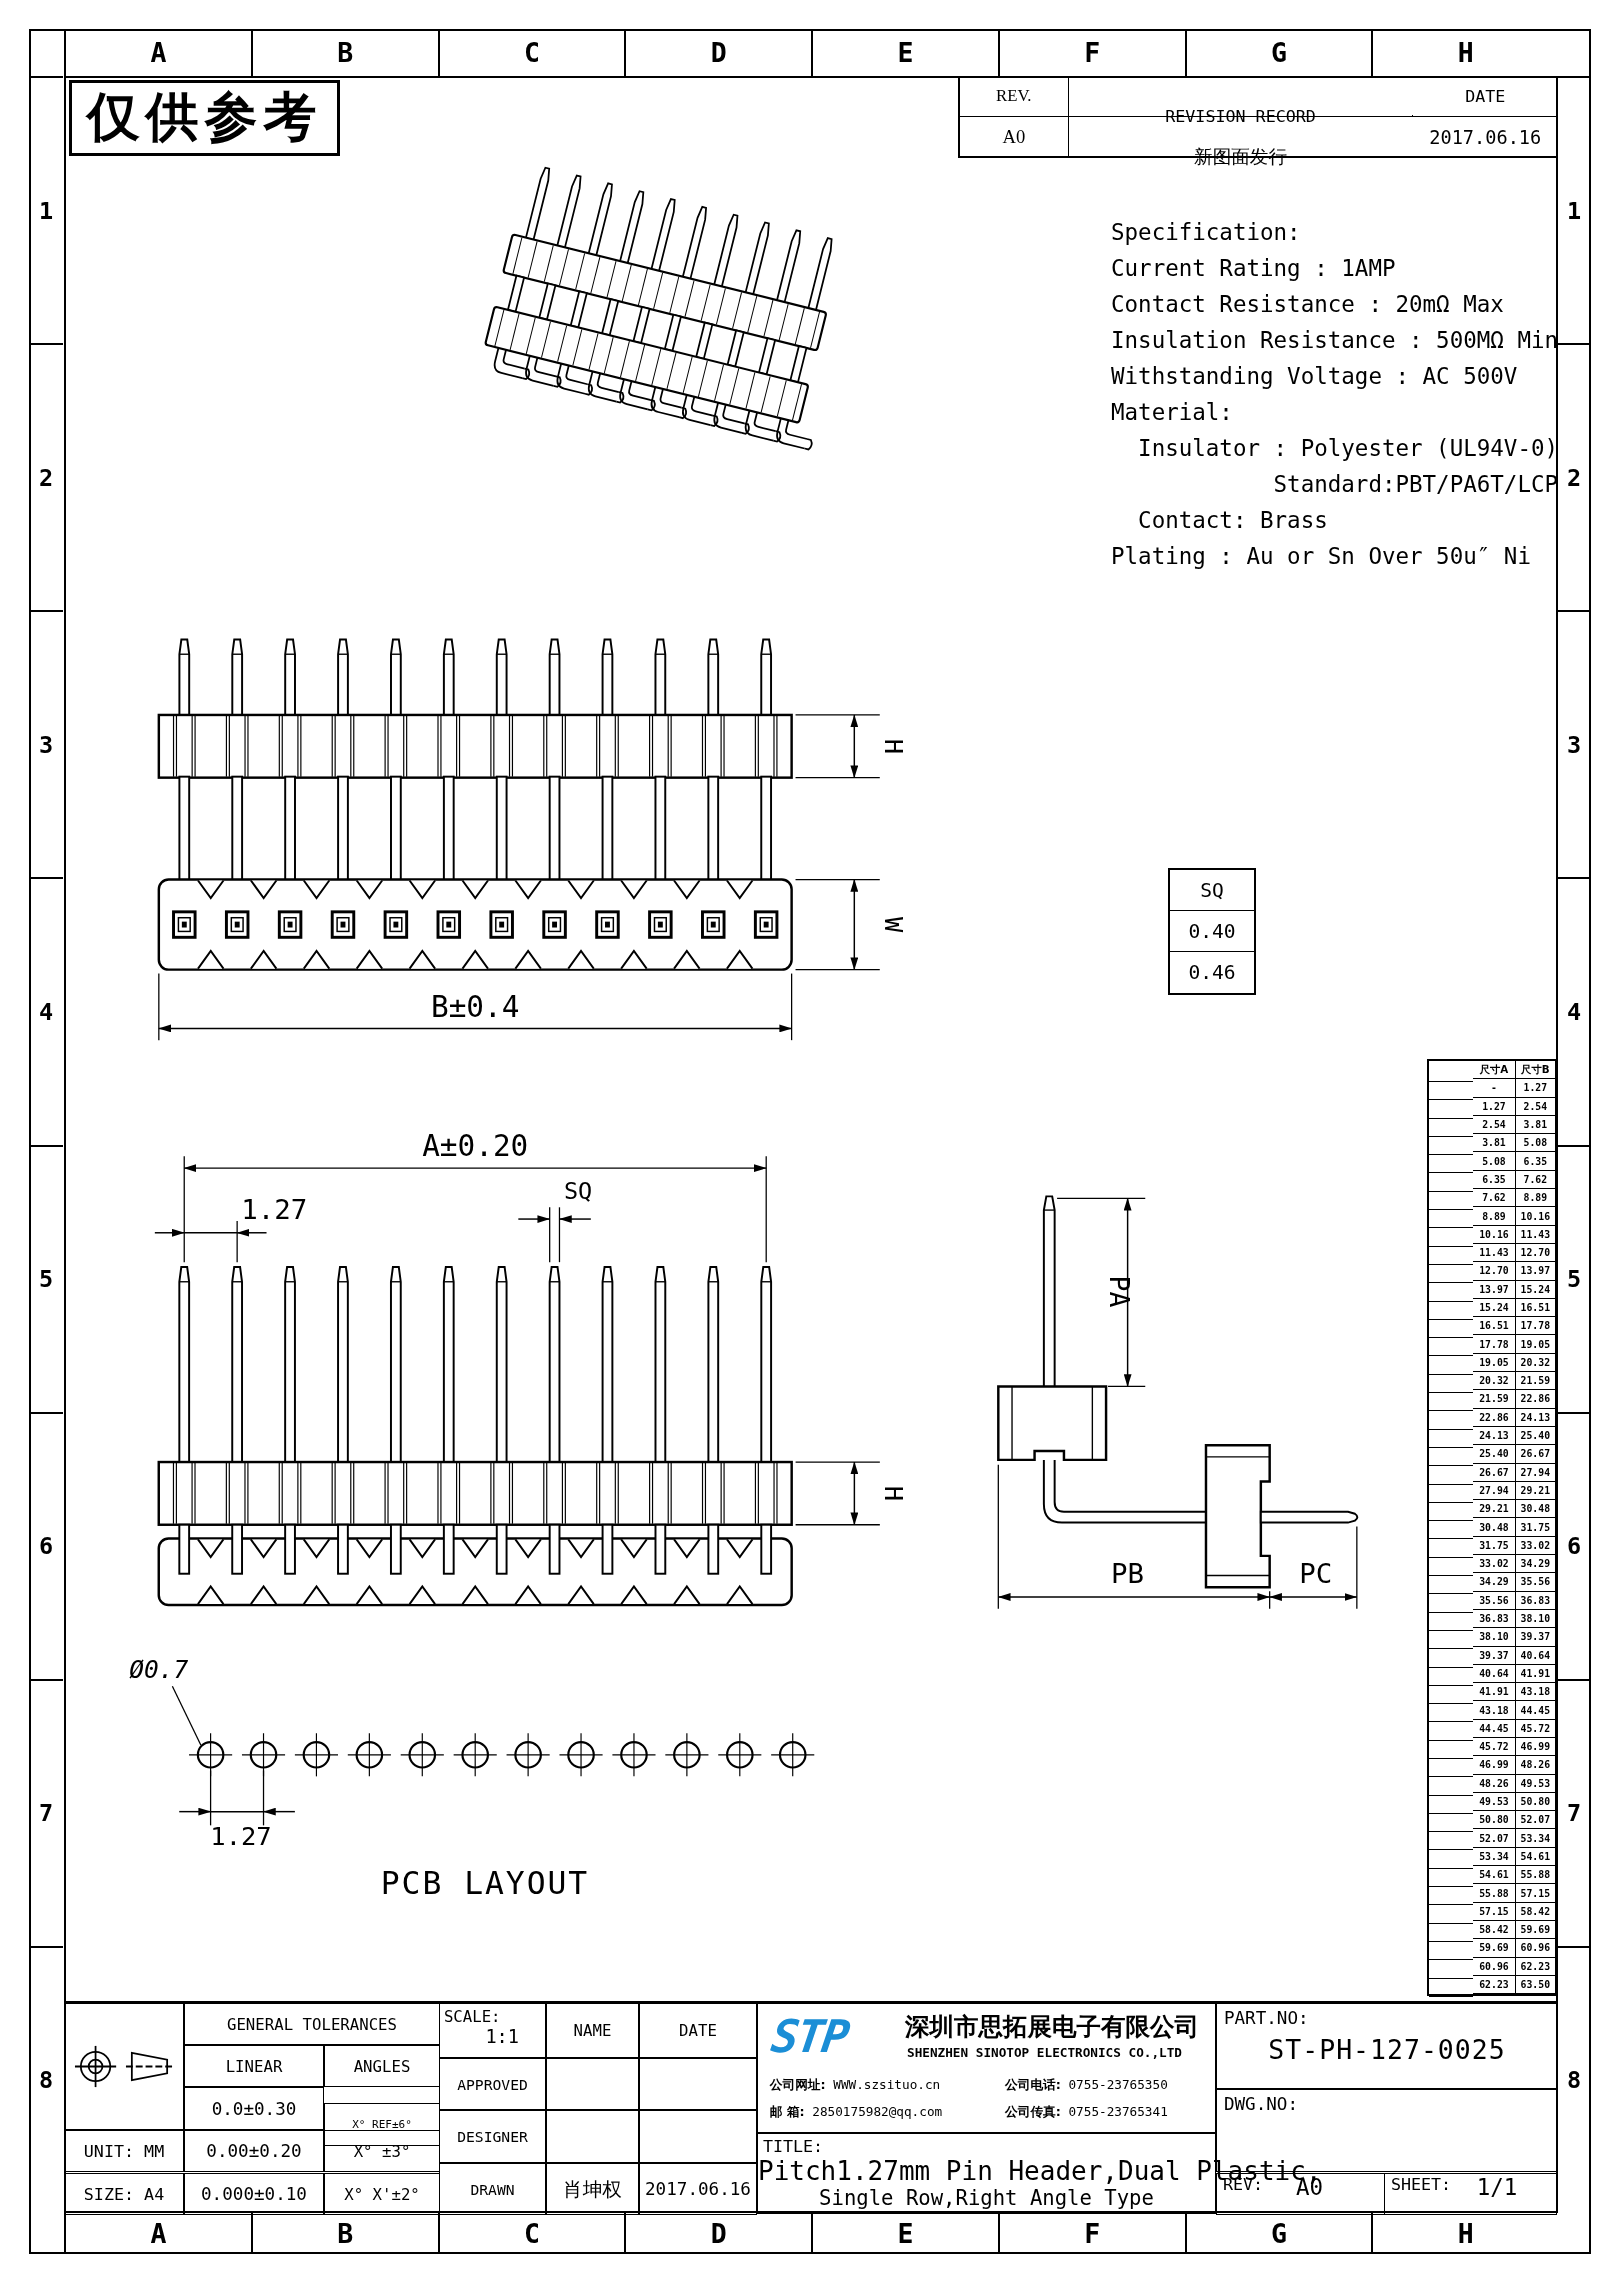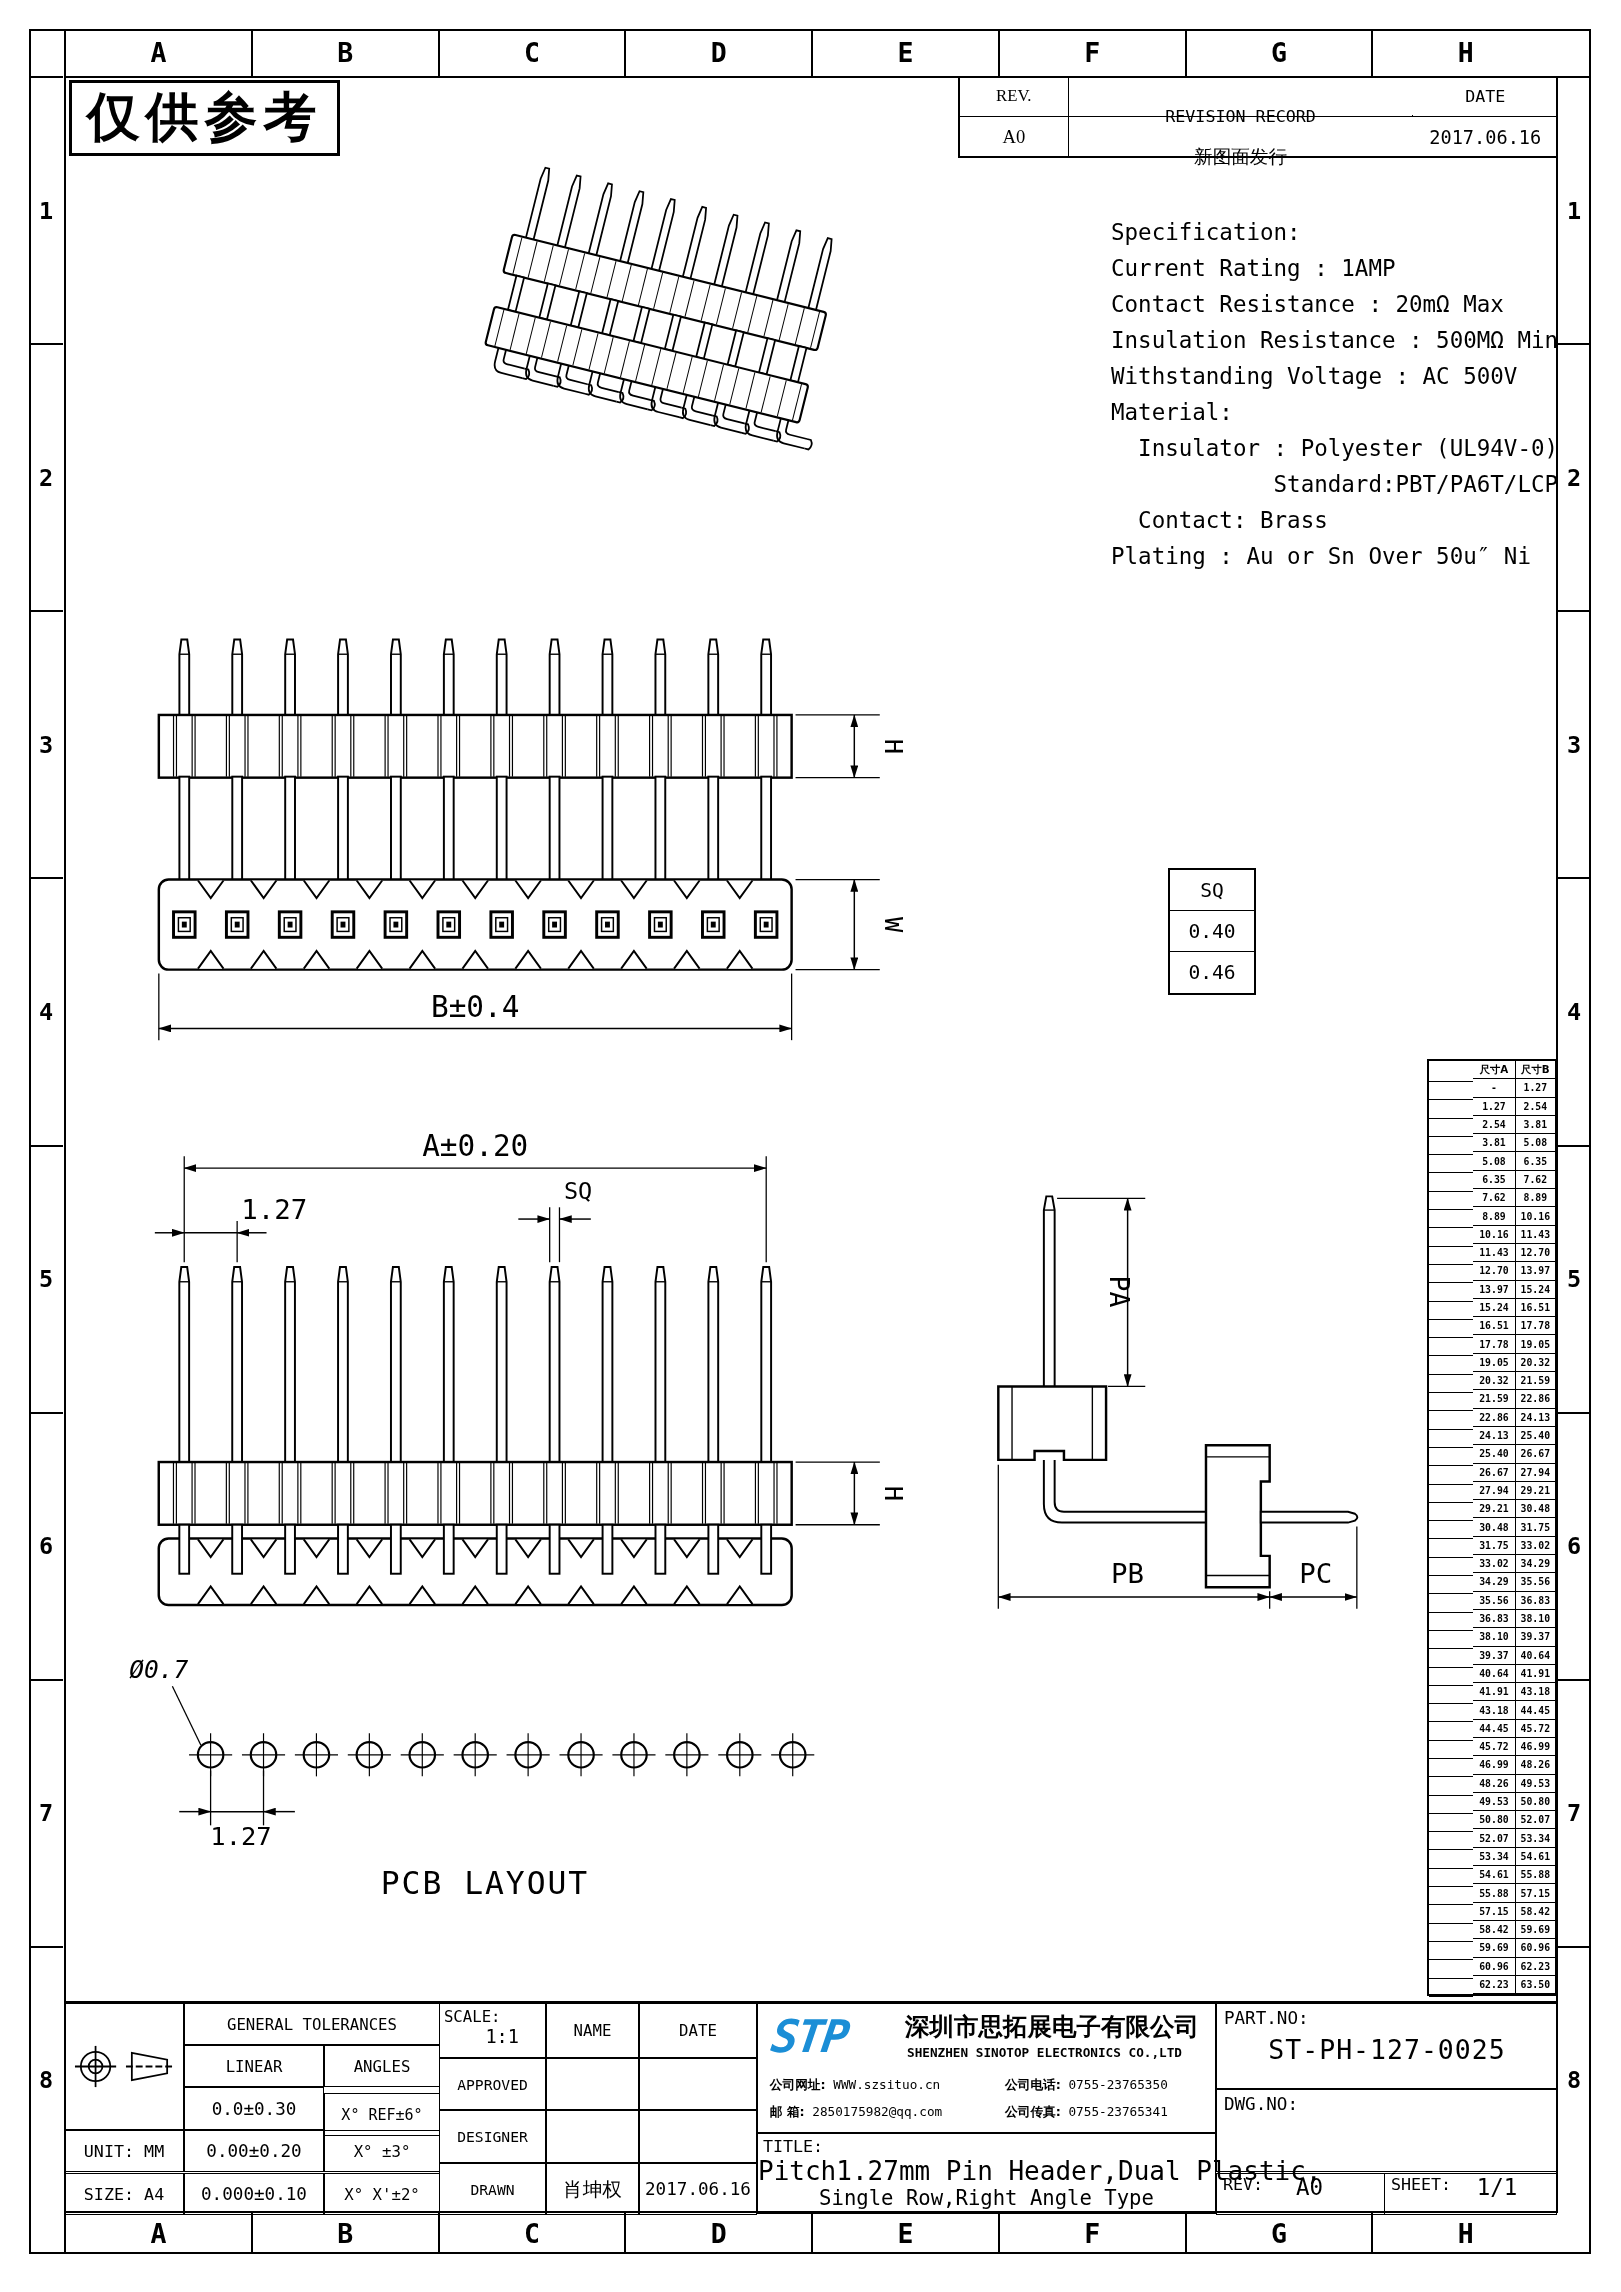--- a/index.html
+++ b/index.html
@@ -818,21 +818,21 @@
         </g>
       </svg>
     </div>
     <div class="tb-cell tb-center" style="left:0;top:127px;width:120px;height:42px;font-size:16.7px">UNIT: MM</div>
     <div class="tb-cell tb-center" style="left:0;top:170px;width:120px;height:42px;font-size:16.7px">SIZE: A4</div>
 
     <div class="tb-cell tb-center" style="left:120px;top:0;width:256px;height:42px;font-size:15.7px">GENERAL TOLERANCES</div>
     <div class="tb-cell tb-center" style="left:120px;top:42px;width:140px;height:42px;font-size:15.7px">LINEAR</div>
     <div class="tb-cell tb-center" style="left:260px;top:42px;width:116px;height:42px;font-size:15.7px">ANGLES</div>
     <div class="tb-cell tb-center" style="left:120px;top:84px;width:140px;height:43px;font-size:17.6px">0.0±0.30</div>
-    <div class="tb-cell tb-center" style="left:260px;top:90px;width:116px;height:43px;font-size:15px">X° REF±6°</div>
+    <div class="tb-cell tb-center" style="left:260px;top:100px;width:116px;height:43px;font-size:11px">X° REF±6°</div>
     <div class="tb-cell tb-center" style="left:120px;top:127px;width:140px;height:42px;font-size:17.6px">0.00±0.20</div>
     <div class="tb-cell tb-center" style="left:260px;top:127px;width:116px;height:42px;font-size:15.7px">X° ±3°</div>
     <div class="tb-cell tb-center" style="left:120px;top:170px;width:140px;height:42px;font-size:17.6px">0.000±0.10</div>
     <div class="tb-cell tb-center" style="left:260px;top:170px;width:116px;height:42px;font-size:15.7px">X° X'±2°</div>
 
     <div class="tb-cell" style="left:375px;top:0;width:107px;height:55px">
       <div style="font-size:15.7px;padding:2.9px 0 0 3.9px">SCALE:</div>
       <div style="font-size:18.6px;text-align:right;padding-right:26px">1:1</div>
     </div>
     <div class="tb-cell tb-center" style="left:482px;top:0;width:93px;height:55px;font-size:15.7px">NAME</div>

